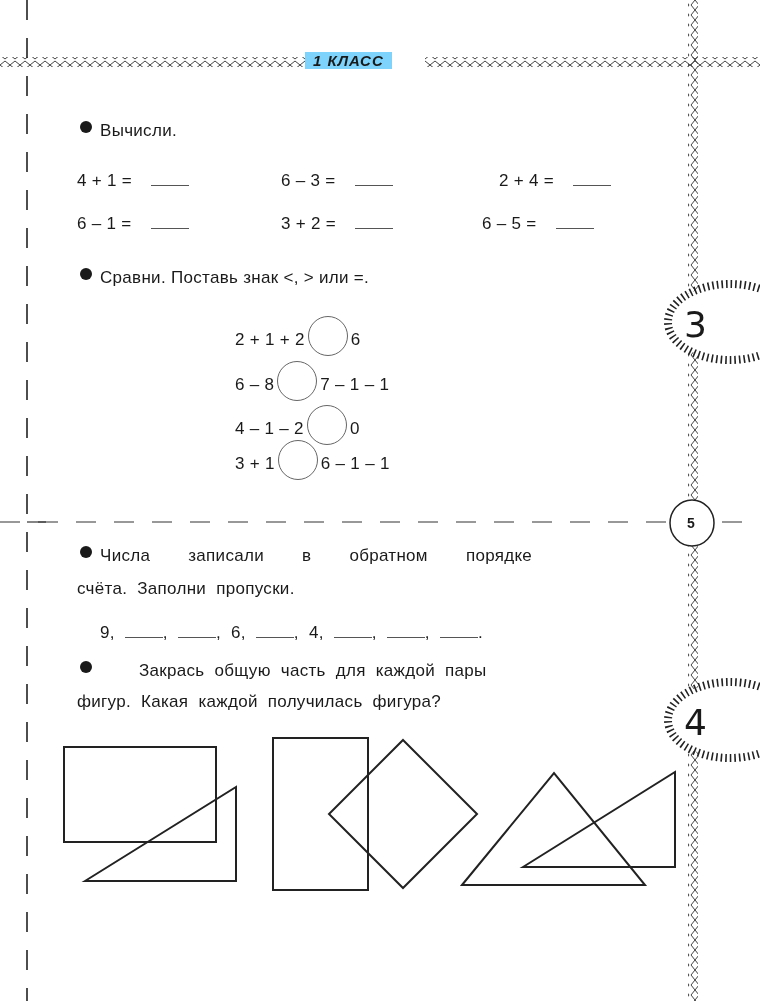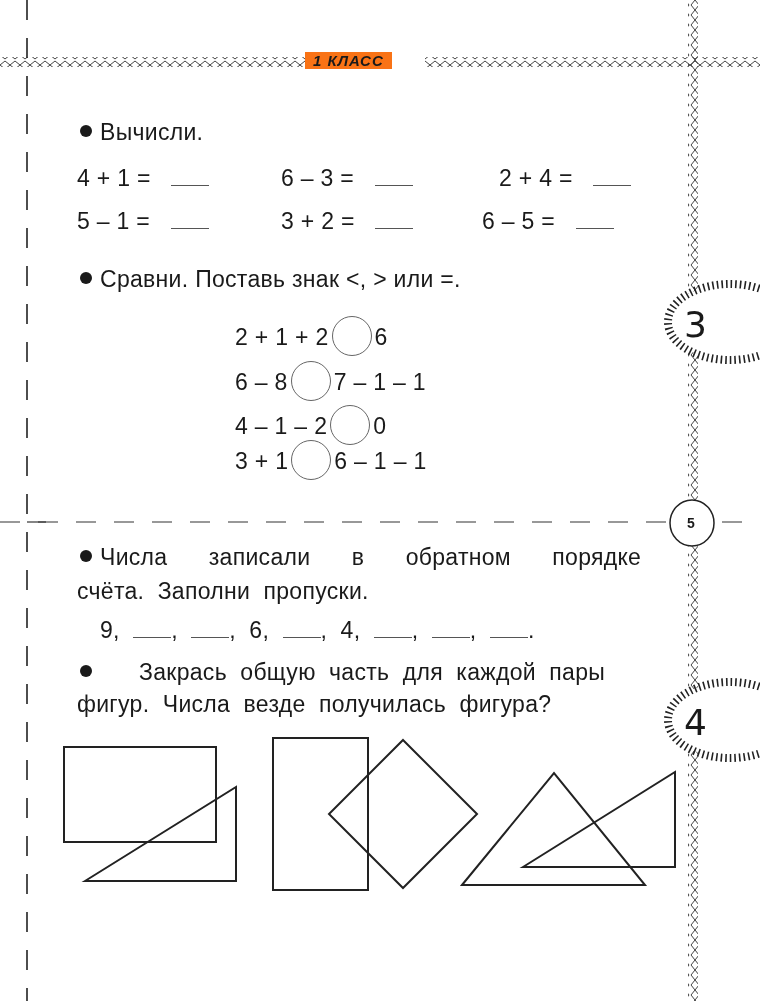--- a/index.html
+++ b/index.html
@@ -1,26 +1,26 @@
 <!DOCTYPE html>
 <html><head>
 <meta charset="utf-8">
 <style>
   html, body { margin: 0; padding: 0; background: #ffffff; }
   body { width: 760px; height: 1001px; position: relative; overflow: hidden;
          font-family: "Liberation Sans", sans-serif; color: #1a1a1a; }
   .abs { position: absolute; }
-  .txt { font-size: 23px; line-height: 1; white-space: nowrap; letter-spacing: 0.3px; }
+  .txt { font-size: 17px; line-height: 1; white-space: nowrap; letter-spacing: 0.3px; }
   .bullet { display: inline-block; width: 12px; height: 12px; border-radius: 50%;
             background: #1a1a1a; margin-right: 8px; vertical-align: 3px; }
   .blank { display: inline-block; width: 38px; border-bottom: 1.5px solid #555; height: 18px; }
   .cmp-circle { display: inline-block; width: 40px; height: 40px; border: 1.5px solid #666;
                 border-radius: 50%; vertical-align: -11px; margin: 0 3px; box-sizing: border-box; }
   .header-title { font-size: 15px; font-weight: bold; letter-spacing: 1px; font-style: italic;
-                  background: #f97316; padding: 0 8px; text-align: center; }
+                  background: #7dd3fc; padding: 0 8px; text-align: center; }
   .oval-num { font-size: 36px; font-family: "DejaVu Sans", sans-serif; }
   .page-num { font-size: 14px; font-weight: bold; }
   svg { position: absolute; left: 0; top: 0; }
 </style>
 </head>
 <body>
 
 <svg width="760" height="1001">
   <defs>
     <pattern id="chainH" x="0" y="0" width="10" height="10" patternUnits="userSpaceOnUse">
@@ -79,21 +79,21 @@
 <div class="abs txt" style="left:281px; top:167px;">
   <span>6 – 3 =</span>
   <span class="blank" style="margin-left:14px;"></span>
 </div>
 <div class="abs txt" style="left:482px; top:167px;margin-left:17px;">
   <span>2 + 4 =</span>
   <span class="blank" style="margin-left:14px;"></span>
 </div>
 
 <div class="abs txt" style="left:77px; top:210px;">
-  <span>5 – 1 =</span>
+  <span>6 – 1 =</span>
   <span class="blank" style="margin-left:14px;"></span>
 </div>
 <div class="abs txt" style="left:281px; top:210px;">
   <span>3 + 2 =</span>
   <span class="blank" style="margin-left:14px;"></span>
 </div>
 <div class="abs txt" style="left:482px; top:210px;">
   <span>6 – 5 =</span>
   <span class="blank" style="margin-left:14px;"></span>
 </div>
@@ -131,14 +131,14 @@
   <span>4</span>,&nbsp;
   <span class="blank"></span>,&nbsp;
   <span class="blank"></span>,&nbsp;
   <span class="blank"></span>.
 </div>
 
 <div class="abs txt" style="left:80px; top:661px;">
   <span class="bullet"></span><span style="white-space:pre;margin-left:39px;">Закрась  общую  часть  для  каждой  пары</span>
 </div>
 <div class="abs txt" style="left:77px; top:693px;">
-  <span style="white-space:pre;">фигур.  Числа  везде  получилась  фигура?</span>
+  <span style="white-space:pre;">фигур.  Какая  каждой  получилась  фигура?</span>
 </div>
 
 </body></html>

